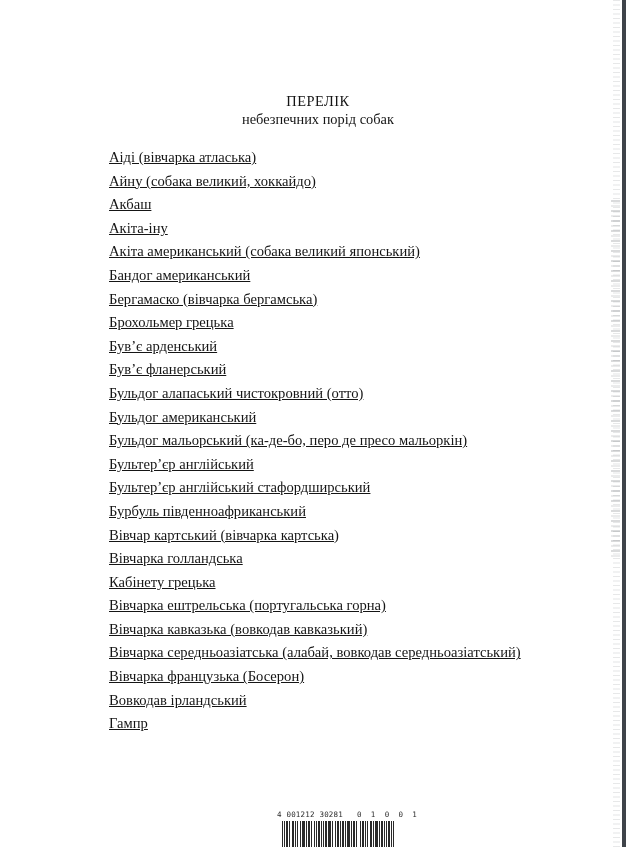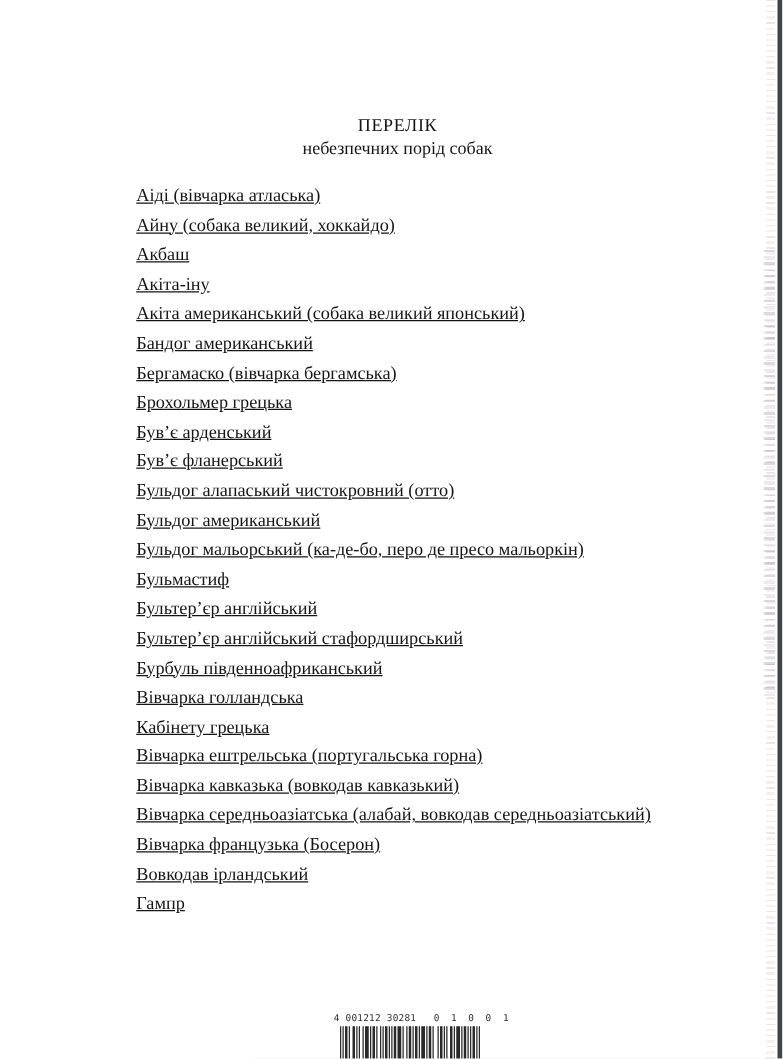--- a/index.html
+++ b/index.html
@@ -59,21 +59,21 @@
   .breed-item {
     height: 23.6px;
     line-height: 23.6px;
     white-space: nowrap;
     text-decoration: underline;
   }
 
   
   .barcode {
     position: absolute;
-    left: 266px;
+    left: 276px;
     top: 810px;
     width: 130px;
     height: 37px;
     text-align: right;
   }
   .barcode-caption {
     position: absolute;
     top: 0;
     left: 0;
     width: 130px;
@@ -151,24 +151,24 @@
       <div class="breed-item">Акіта-іну</div>
       <div class="breed-item">Акіта американський (собака великий японський)</div>
       <div class="breed-item">Бандог американський</div>
       <div class="breed-item">Бергамаско (вівчарка бергамська)</div>
       <div class="breed-item">Брохольмер грецька</div>
       <div class="breed-item">Був’є арденський</div>
       <div class="breed-item">Був’є фланерський</div>
       <div class="breed-item">Бульдог алапаський чистокровний (отто)</div>
       <div class="breed-item">Бульдог американський</div>
       <div class="breed-item">Бульдог мальорський (ка-де-бо, перо де пресо мальоркін)</div>
-      <div class="breed-item">Бульмастиф</div>
       <div class="breed-item">Бультер’єр англійський</div>
       <div class="breed-item">Бультер’єр англійський стафордширський</div>
       <div class="breed-item">Бурбуль південноафриканський</div>
+      <div class="breed-item">Вівчар картський (вівчарка картська)</div>
       <div class="breed-item">Вівчарка голландська</div>
       <div class="breed-item">Кабінету грецька</div>
       <div class="breed-item">Вівчарка ештрельська (португальська горна)</div>
       <div class="breed-item">Вівчарка кавказька (вовкодав кавказький)</div>
       <div class="breed-item">Вівчарка середньоазіатська (алабай, вовкодав середньоазіатський)</div>
       <div class="breed-item">Вівчарка французька (Босерон)</div>
       <div class="breed-item">Вовкодав ірландський</div>
       <div class="breed-item">Гампр</div>
     </div>
 

